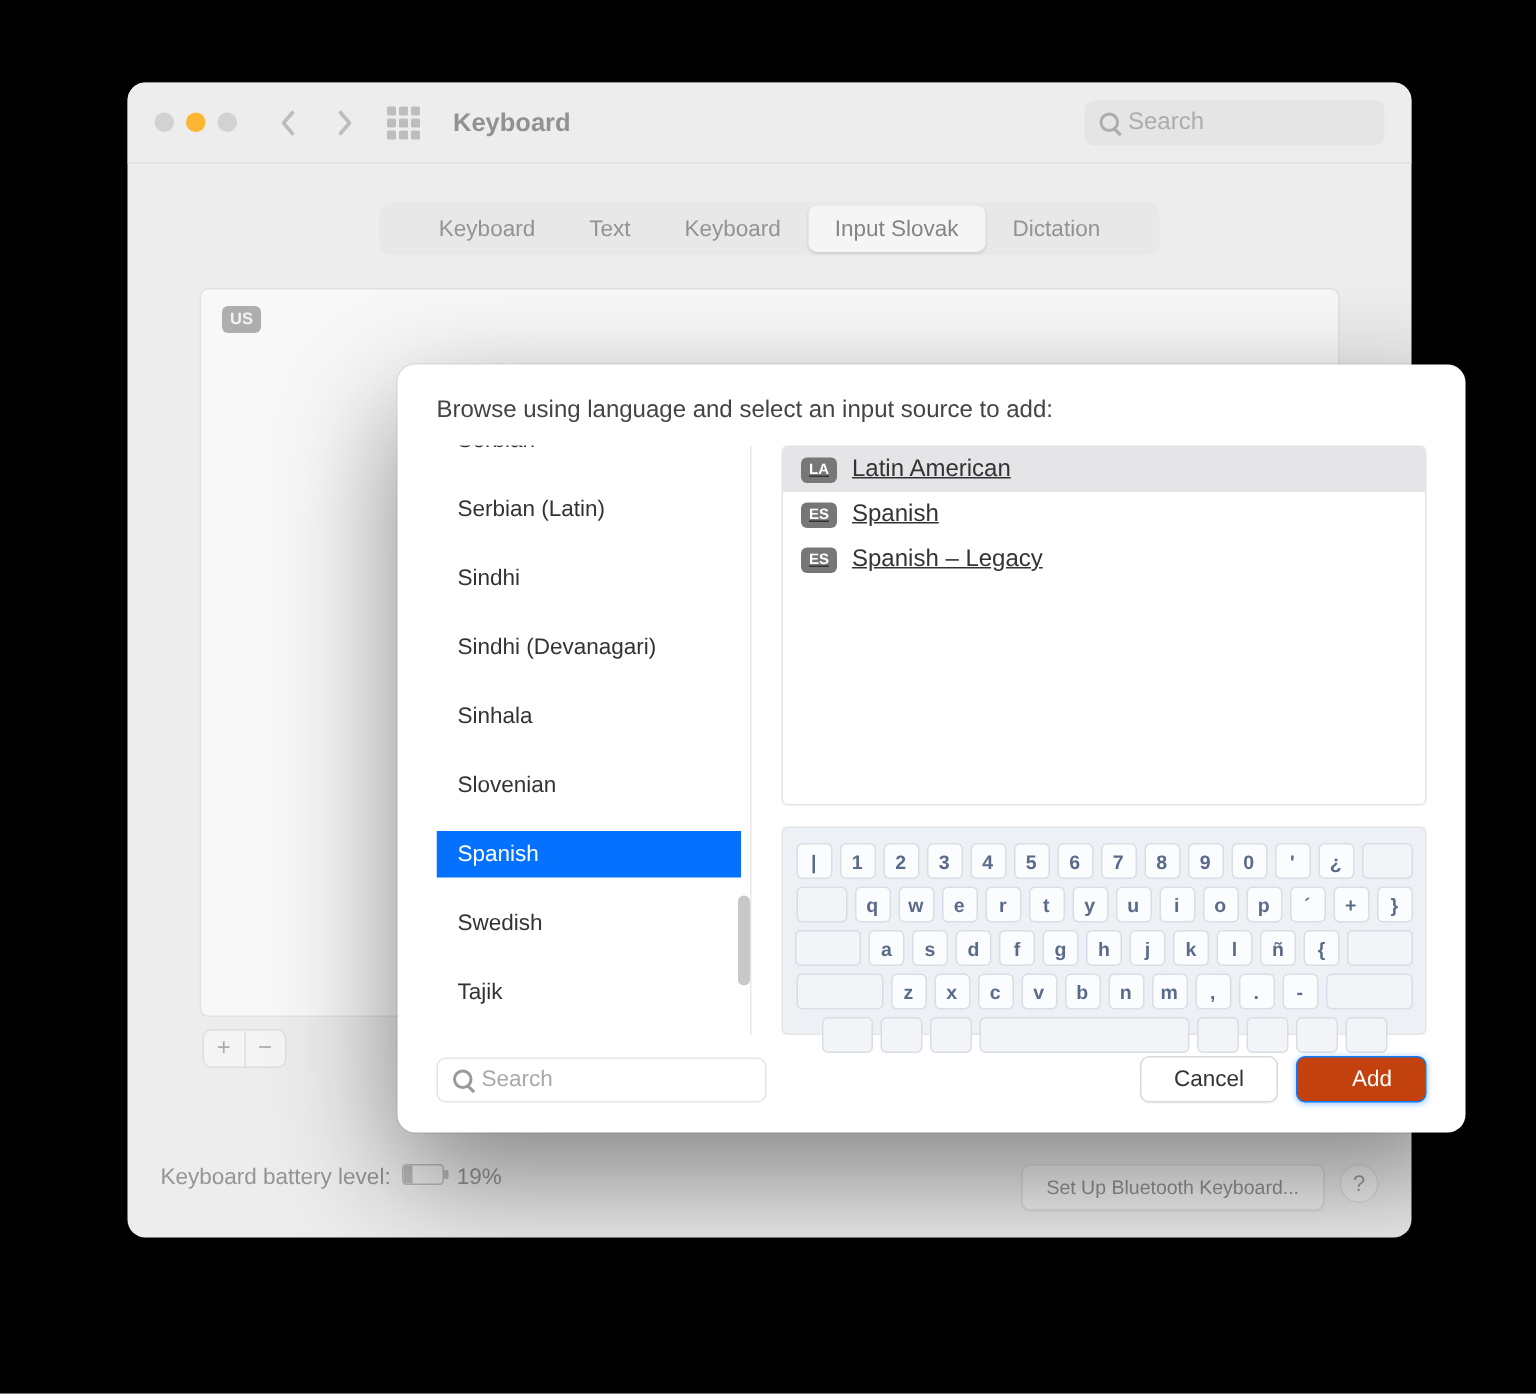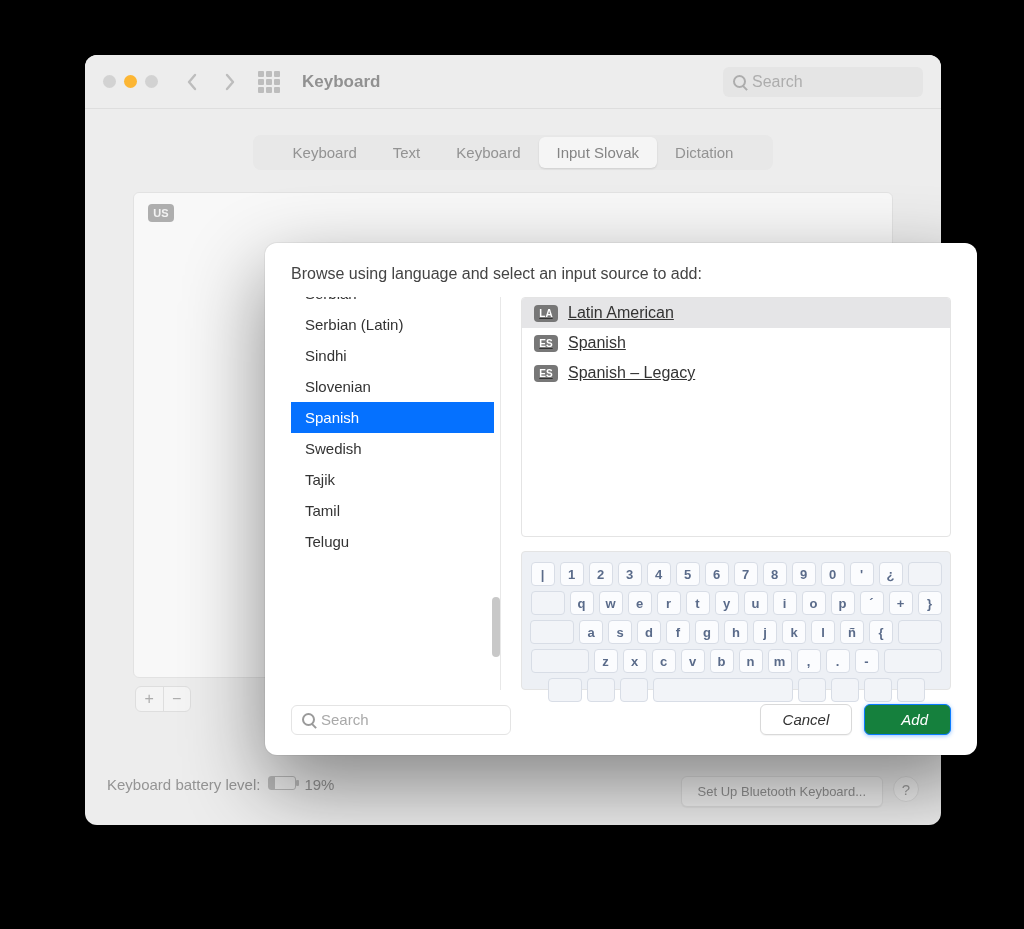--- a/index.html
+++ b/index.html
@@ -142,20 +142,21 @@
     flex:1; border:1px solid #e2e2e2; border-top:none; border-left:none;
     border-right:1px solid #e8e8e8; border-bottom:none;
     position:relative; overflow:hidden;
   }
   .lang-list {
     position:absolute; inset:0; overflow:hidden; padding-right:6px;
   }
   .lang-item {
     padding: 7px 14px; font-size: 15px; color:#333; white-space:nowrap;
     cursor: default;
+    margin-top: 15px;
   }
   .lang-item.selected { background:#0571ff; color:#fff; }
   .lang-item.cut { padding-top:0; margin-top:-12px; }
   .scrollbar-thumb {
     position:absolute; right:0; top:300px; width:8px; height:60px;
     background:#c8c8c8; border-radius:4px;
   }
   .right-col { flex:1; display:flex; flex-direction:column; gap:14px; min-height:0;}
   .src-list {
     border:1px solid #e4e4e4; border-radius:4px; height:240px;
@@ -192,24 +193,23 @@
     width: 220px; height:30px; border:1px solid #e4e4e4; border-radius:6px;
     display:flex; align-items:center; padding:0 10px; color:#a9a9a9; font-size:15px;
   }
   .dlg-search .mag { margin-right:6px; color:#9a9a9a; }
   .btns { margin-left:auto; display:flex; gap:12px; }
   .btn {
     border-radius:6px; padding:6px 22px; font-size:15px;
     border:1px solid #d9d9d9; background:#fff; color:#333;
     box-shadow: 0 1px 1px rgba(0,0,0,0.05);
     cursor: default;
-    font-style: italic;
   }
   .btn.primary {
-    background:#15803d; color:#fff; border-color:#0a7bff;
+    background:#c2410c; color:#fff; border-color:#0a7bff;
     box-shadow: 0 1px 4px rgba(10,123,255,0.45);
     padding-left: 36px;
   }
   .mag {
     display:inline-block; width:13px; height:13px; border:2px solid currentColor;
     border-radius:50%; position:relative;
   }
   .mag::after {
     content:''; position:absolute; width:6px; height:2px; background:currentColor;
     bottom:-3px; right:-4px; transform:rotate(45deg);
@@ -285,20 +285,22 @@
 
 <div class="dialog">
   <div class="dialog-title">Browse using language and select an input source to add:</div>
   <div class="dialog-body">
     <div class="left-col">
       <div class="lang-list-wrap">
         <div class="lang-list" id="lang-list">
             <div class="lang-item cut">Serbian</div>
             <div class="lang-item">Serbian (Latin)</div>
             <div class="lang-item">Sindhi</div>
+            <div class="lang-item">Sindhi (Devanagari)</div>
+            <div class="lang-item">Sinhala</div>
             <div class="lang-item">Slovenian</div>
             <div class="lang-item selected">Spanish</div>
             <div class="lang-item">Swedish</div>
             <div class="lang-item">Tajik</div>
             <div class="lang-item">Tamil</div>
             <div class="lang-item">Telugu</div>
           </div>
         <div class="scrollbar-thumb"></div>
       </div>
     </div>

